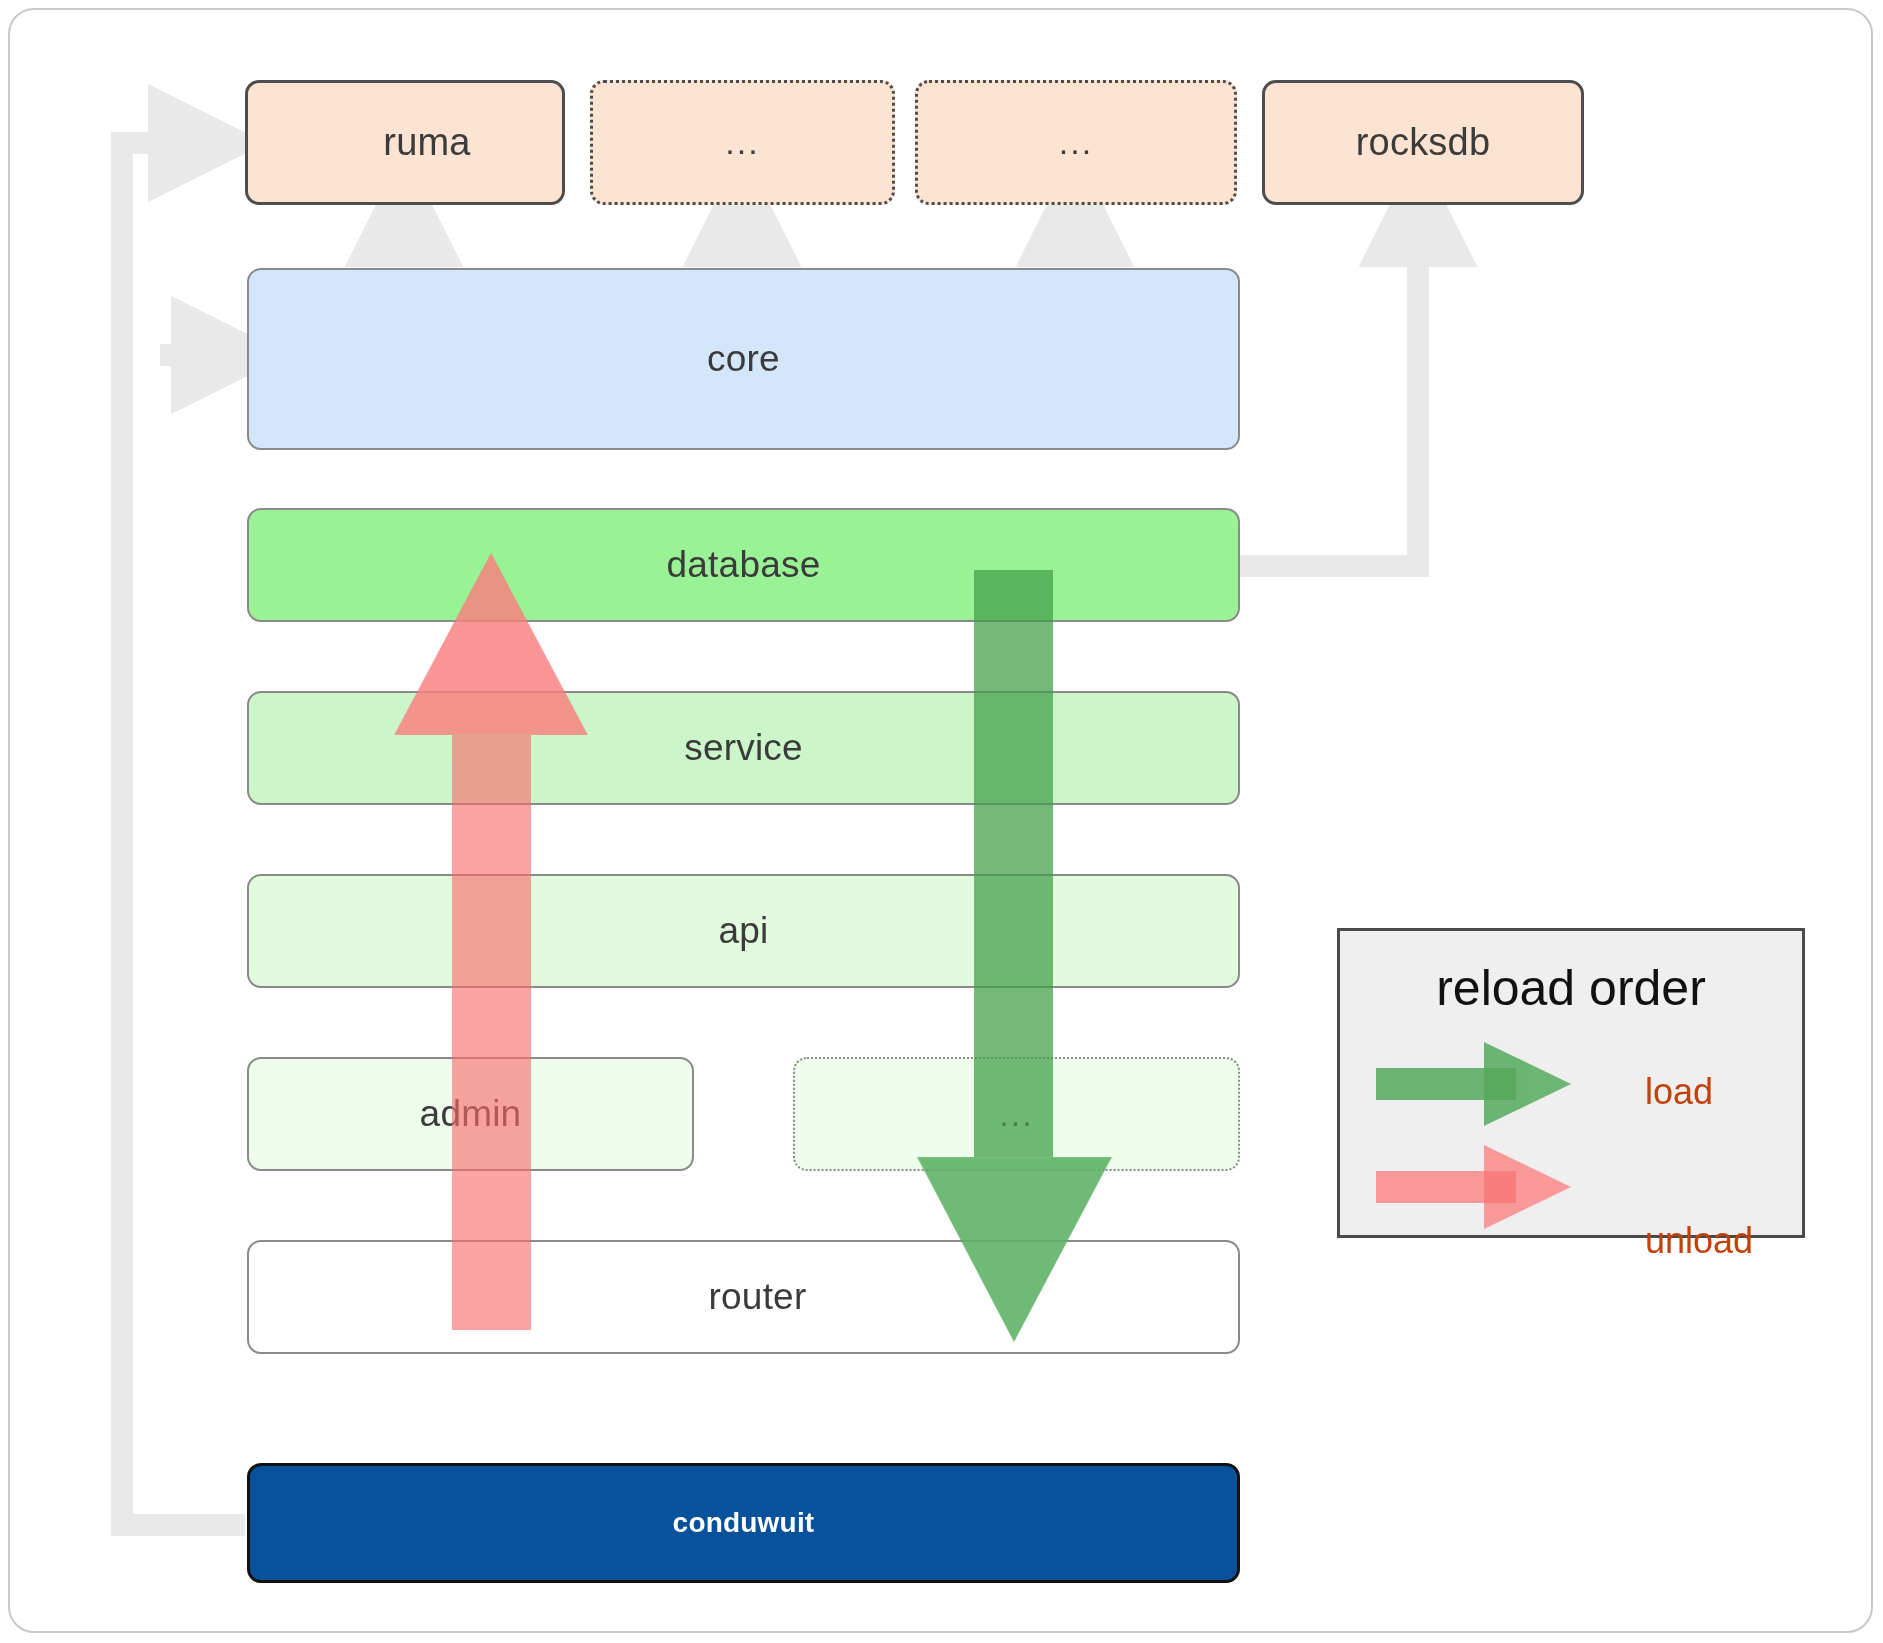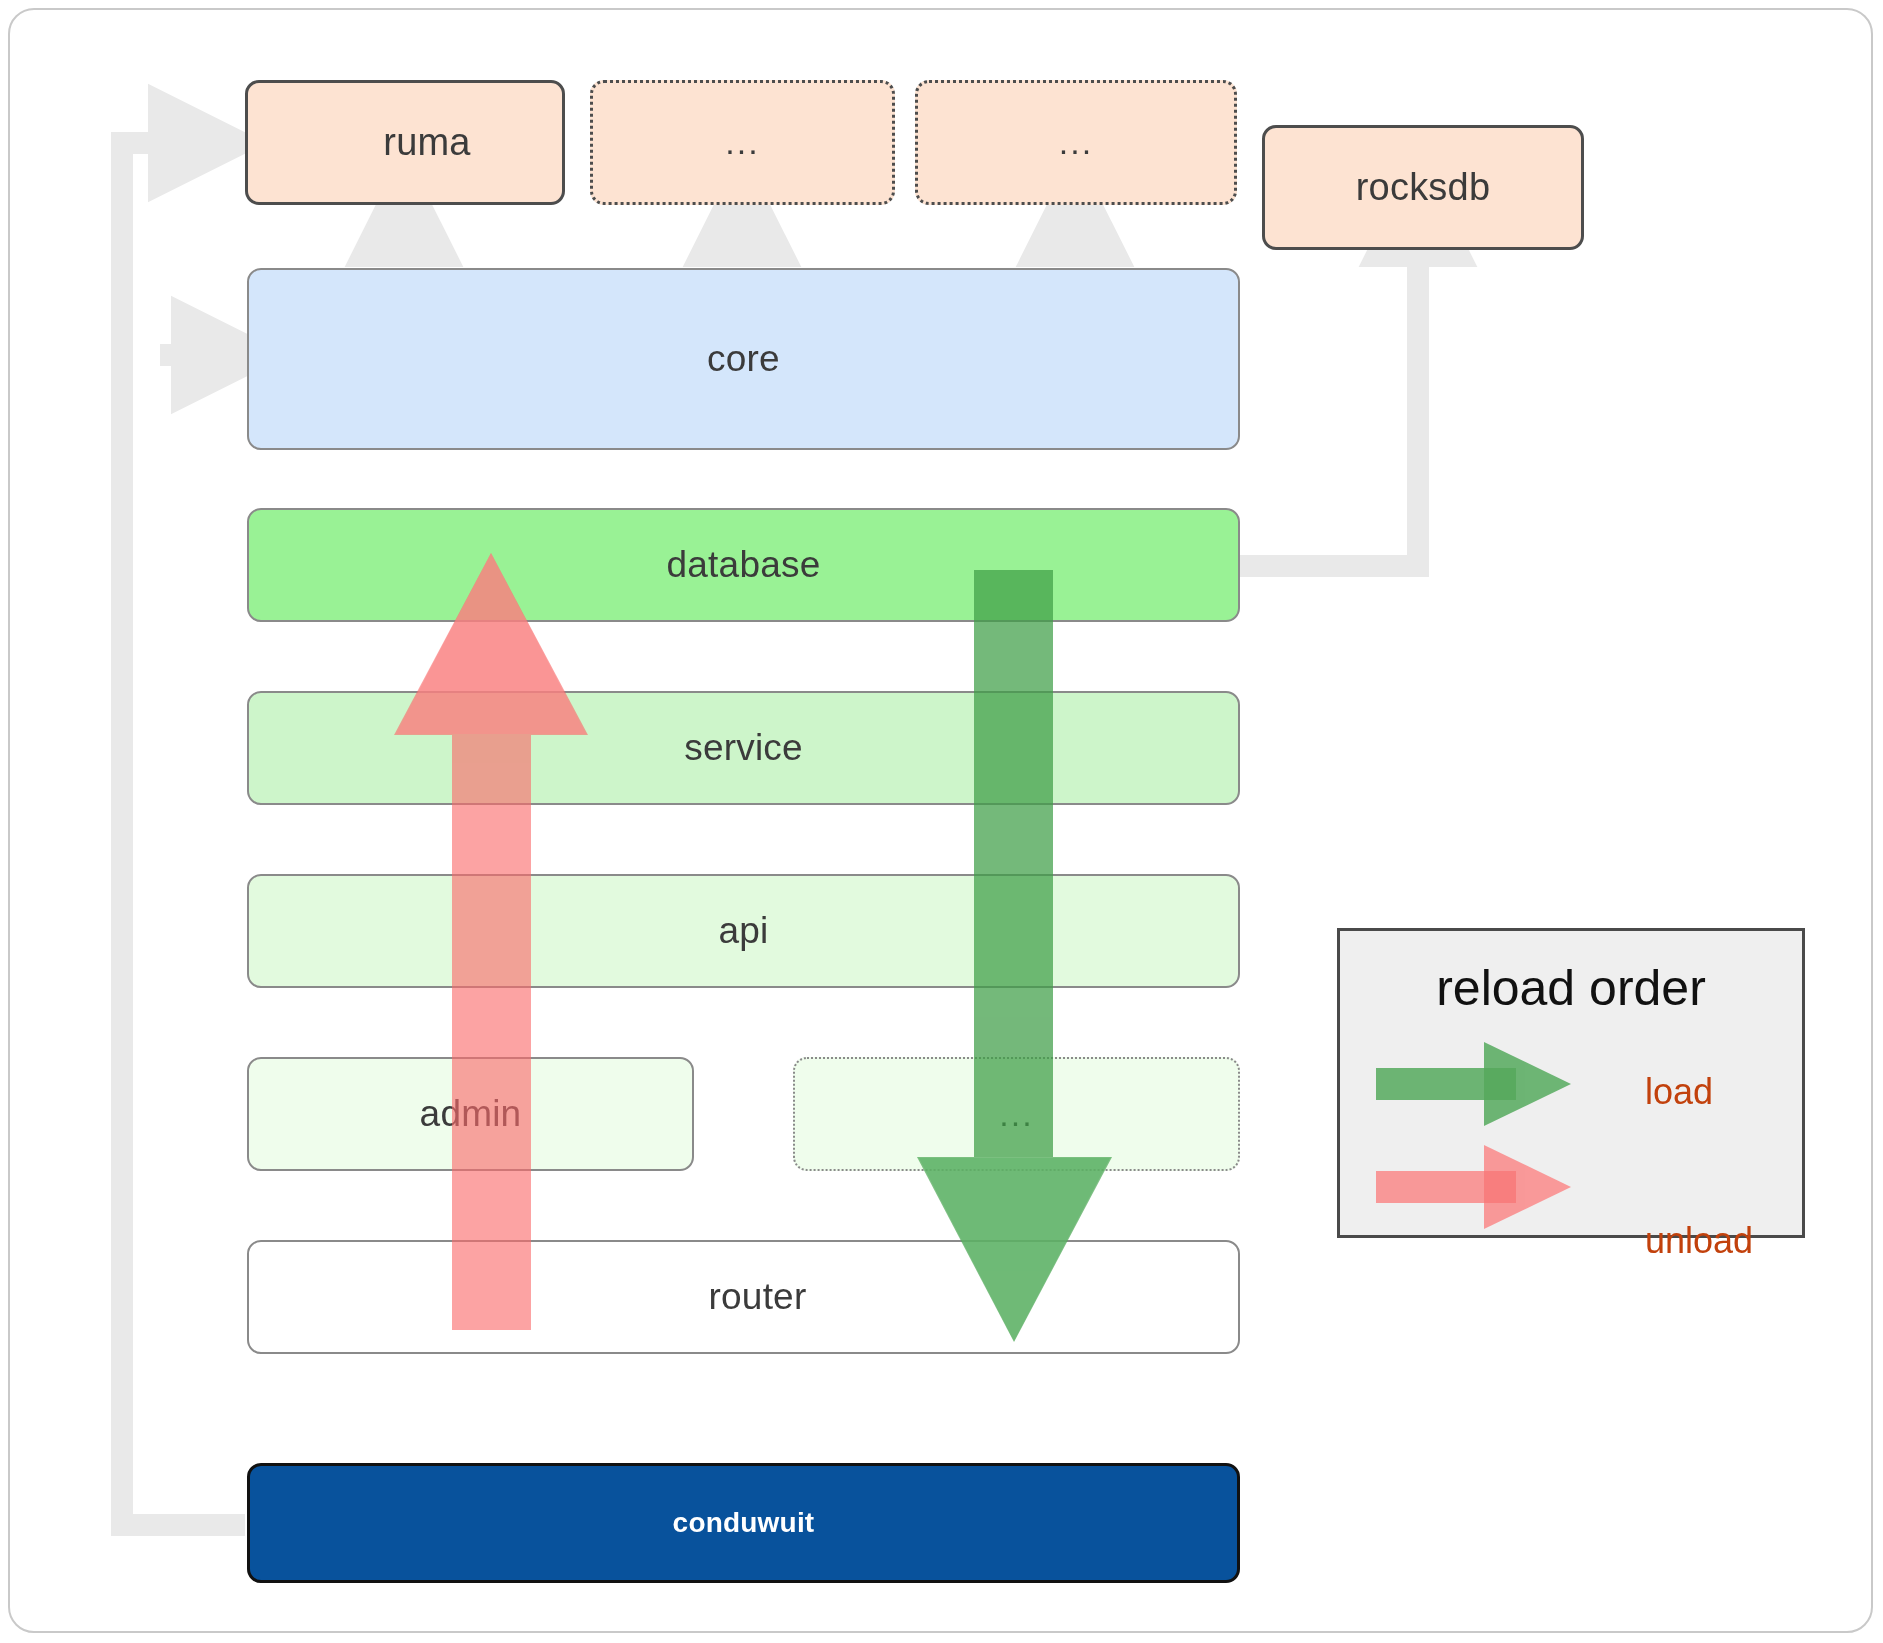--- a/index.html
+++ b/index.html
@@ -155,21 +155,21 @@
   </div>
 
   <div class="node dep-dotted" style="left:590px; top:80px; width:305px; height:125px;">
     <span class="dots">...</span>
   </div>
 
   <div class="node dep-dotted" style="left:915px; top:80px; width:322px; height:125px;">
     <span class="dots">...</span>
   </div>
 
-  <div class="node dep" style="left:1262px; top:80px; width:322px; height:125px;margin-top:45px;">
+  <div class="node dep" style="left:1262px; top:80px; width:322px; height:125px;">
     <span>rocksdb</span>
   </div>
 
   <div class="node core" style="left:247px; top:268px; width:993px; height:182px;">
     <span>core</span>
   </div>
 
   <div class="node db" style="left:247px; top:508px; width:993px; height:114px;">
     <span>database</span>
   </div>

